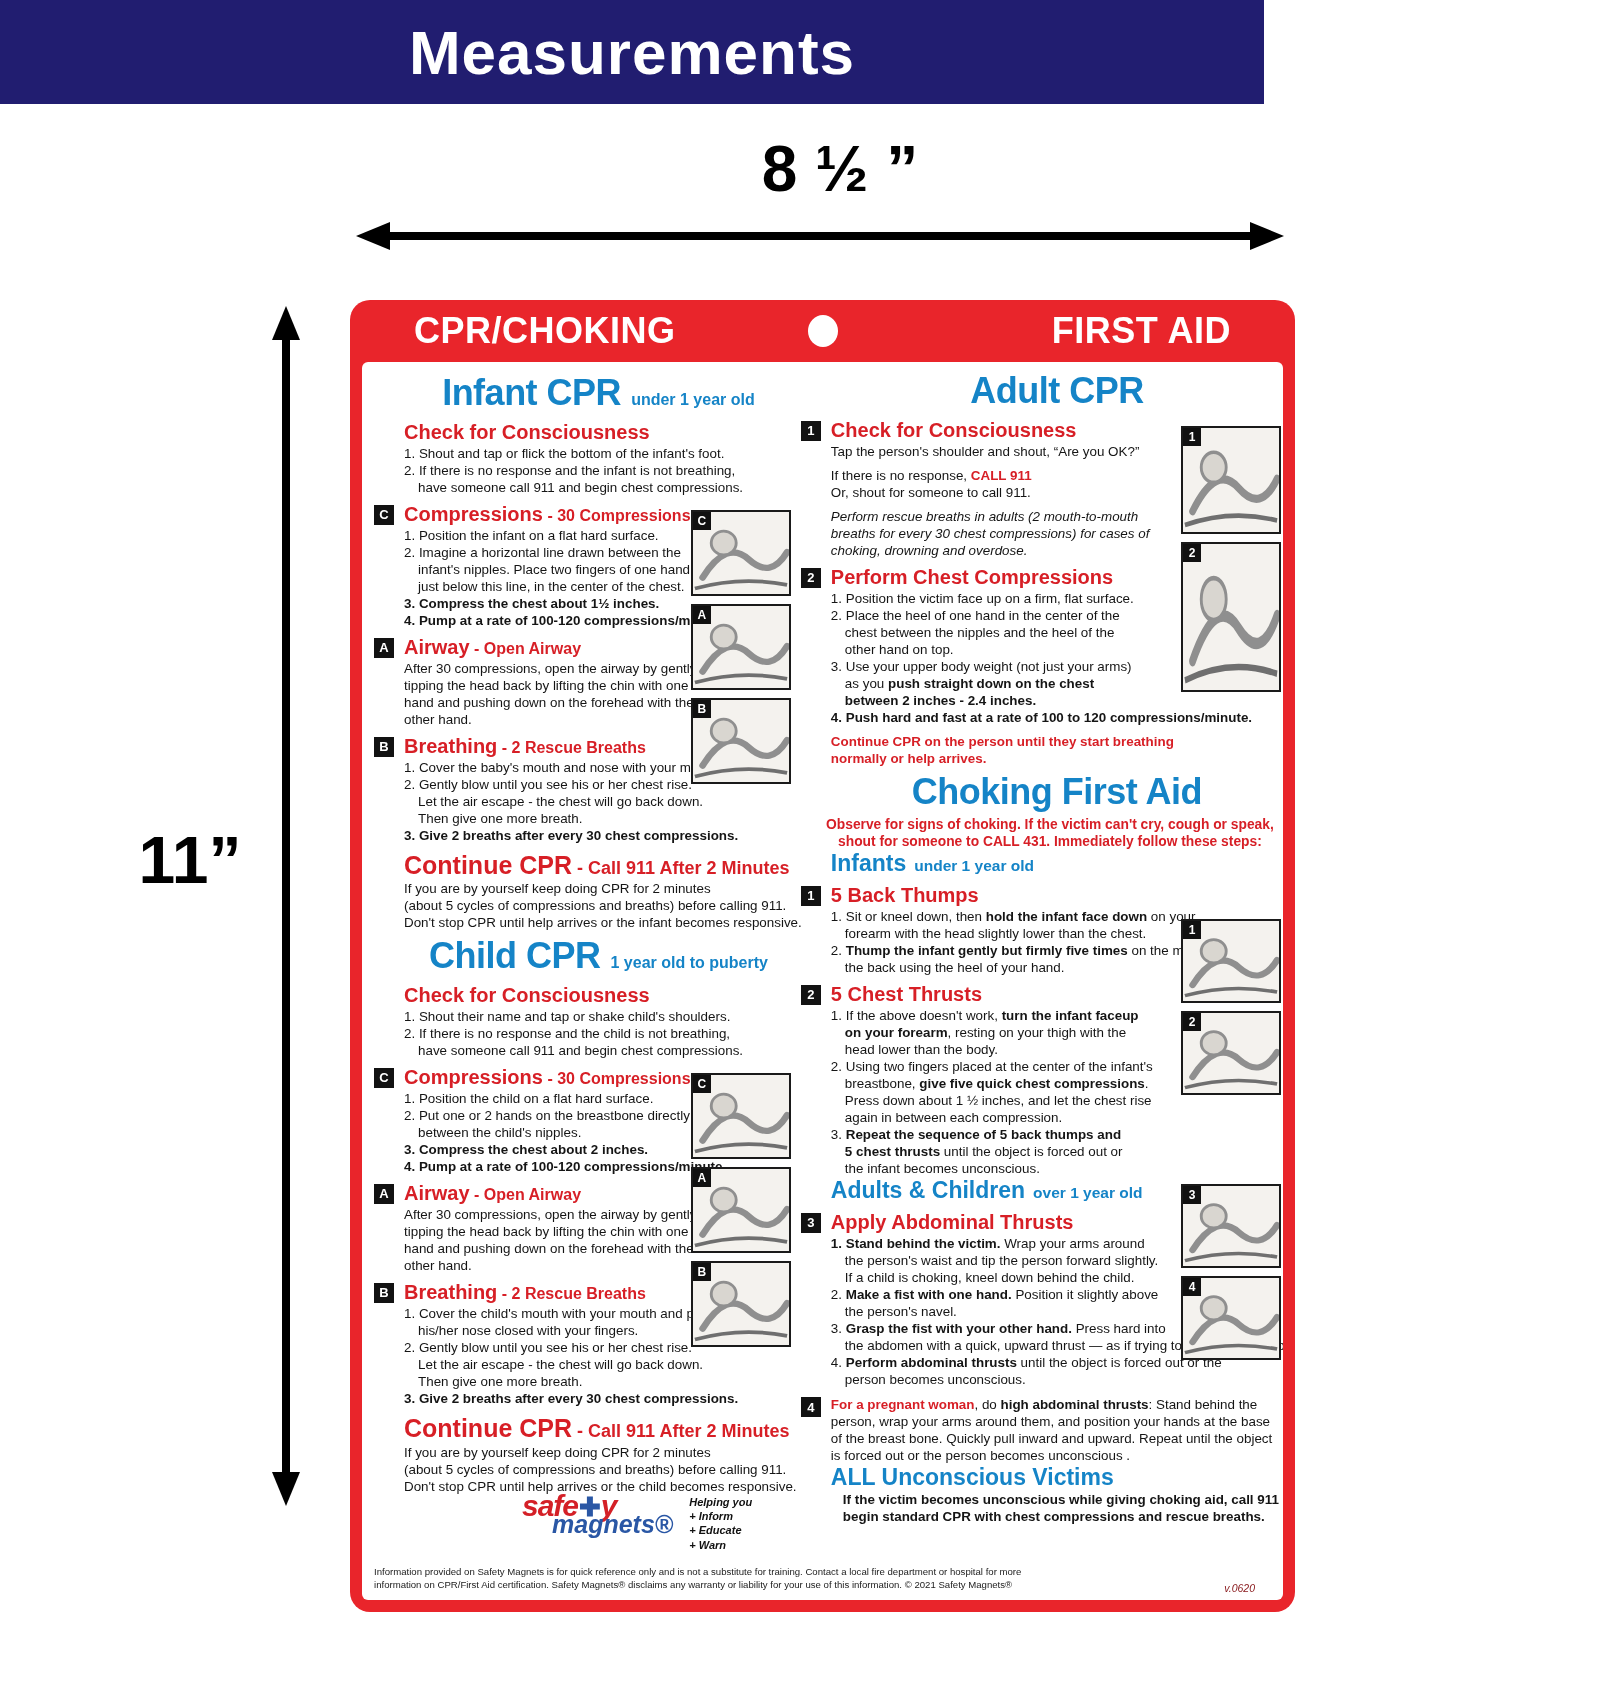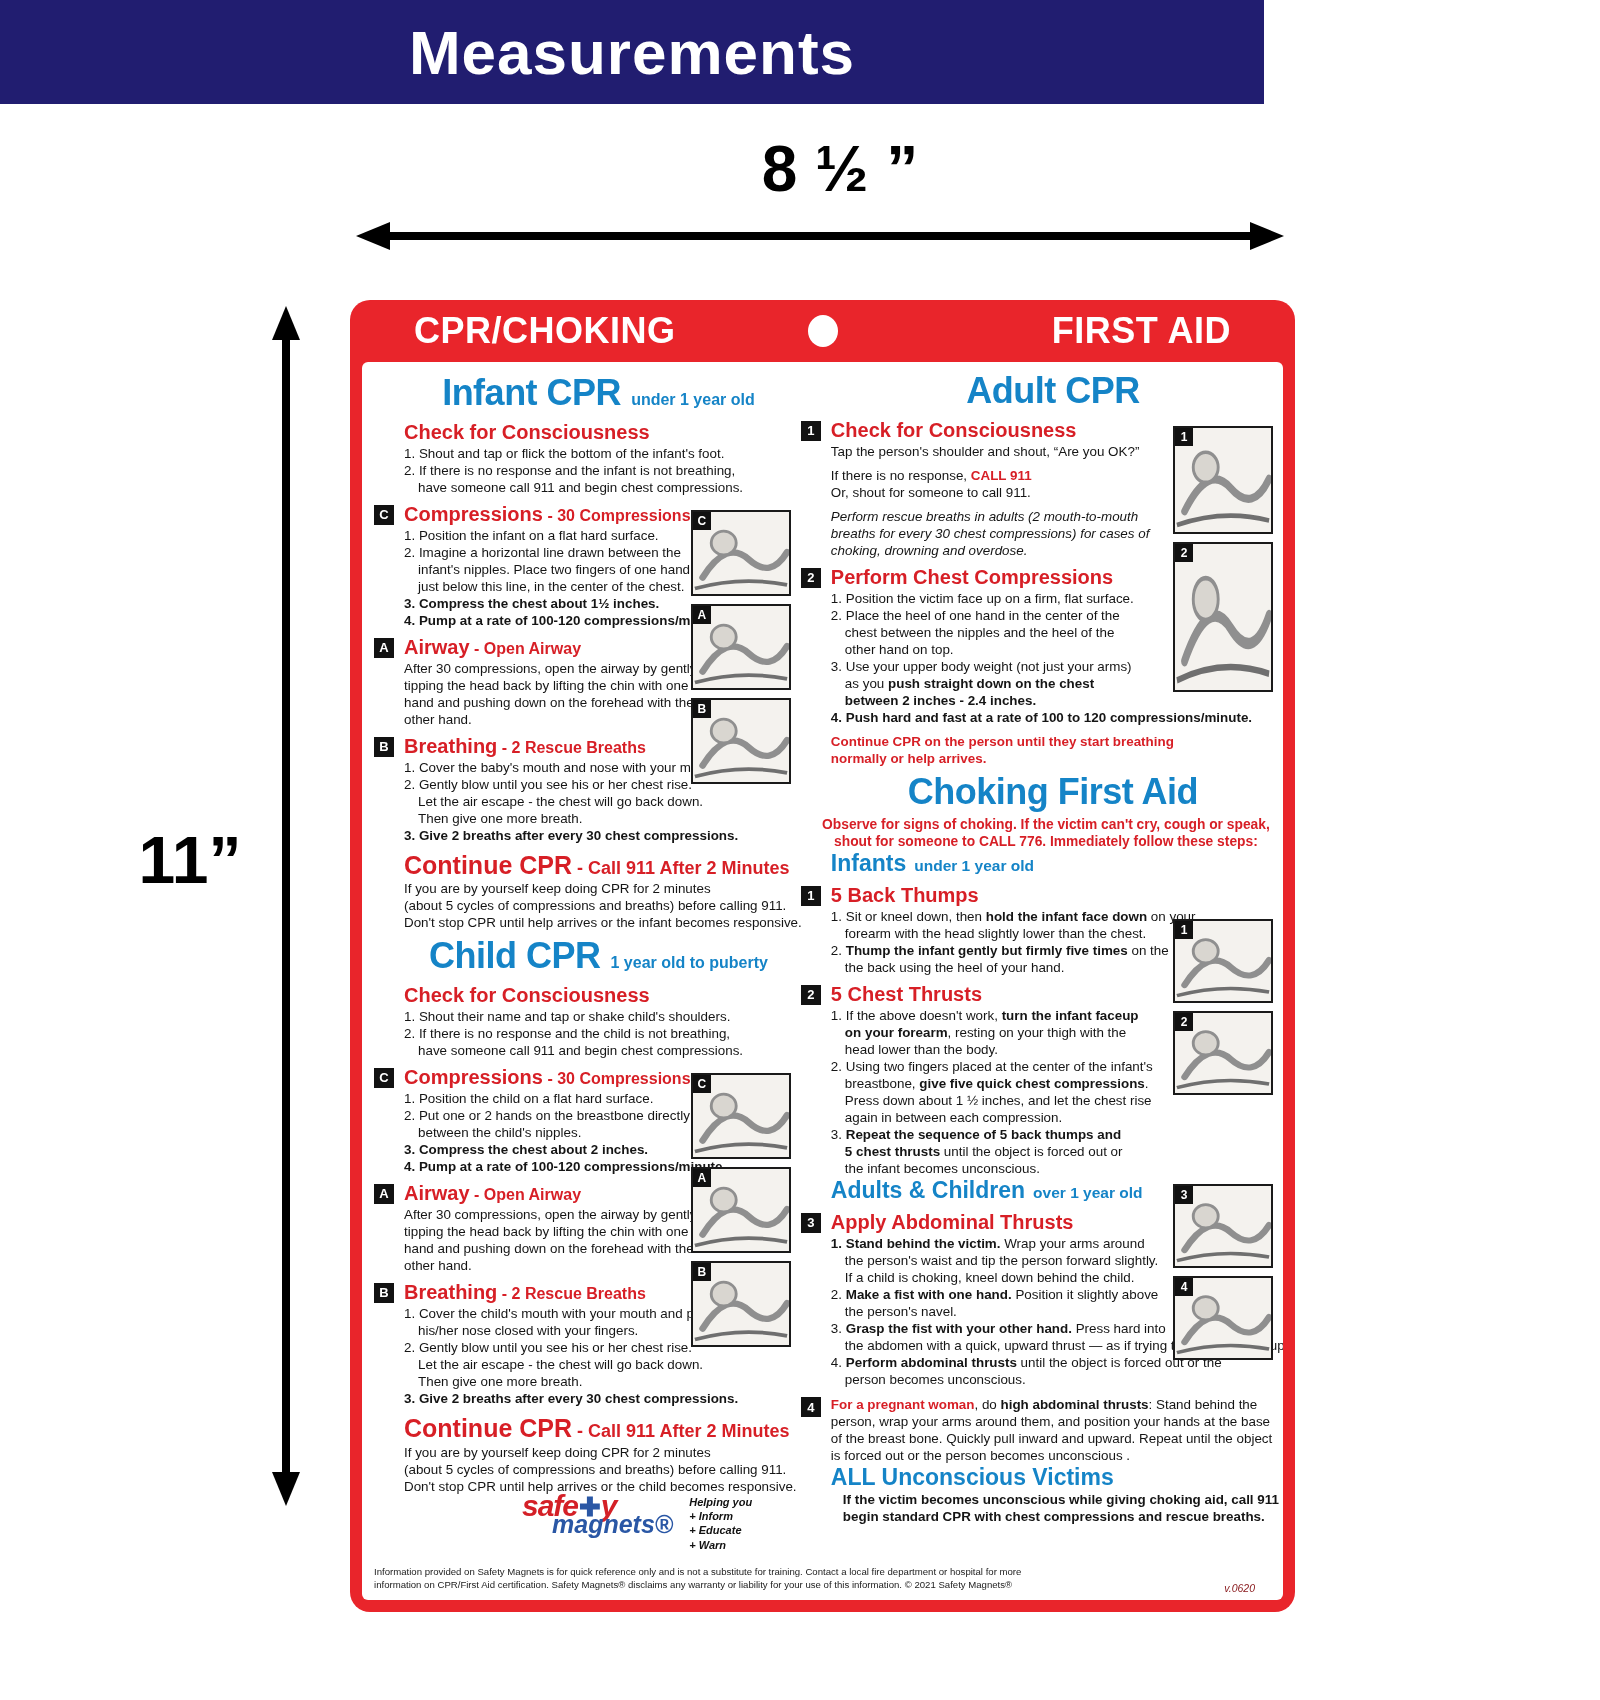--- a/index.html
+++ b/index.html
@@ -32,21 +32,21 @@
         border-radius:20px;}
   .band{position:absolute;left:0;top:0;right:0;height:62px;display:flex;align-items:center;
         justify-content:space-between;padding:0 64px;}
   .band-title{color:#fff;font-size:36px;font-weight:bold;letter-spacing:.5px;}
   .hole{position:absolute;left:50%;top:31px;transform:translate(-50%,-50%);width:30px;height:32px;
         background:#fff;border-radius:50%;}
   .panel{position:absolute;left:12px;right:12px;top:62px;bottom:12px;background:#fff;
          border-radius:6px;display:flex;overflow:hidden;}
   .col{position:relative;}
   .col-left{width:47%;padding:6px 2px 0 42px;}
-  .col-right{width:53%;padding:4px 8px 0 36px;}
+  .col-right{width:53%;padding:4px 0 0 36px;}
   
   .group-title{text-align:center;margin:4px 0 3px 0;color:var(--blue);}
   .gt-main{font-size:36px;font-weight:bold;letter-spacing:-0.5px;}
   .gt-sub{font-size:16px;font-weight:bold;margin-left:10px;}
   .subhead{color:var(--blue);}
   .sh-main{font-size:23px;font-weight:bold;}
   .sh-sub{font-size:15.5px;font-weight:bold;margin-left:8px;}
   .sh-lines{margin-left:12px;}
   .intro{text-align:center;color:var(--hred);font-weight:bold;font-size:13.8px;line-height:17px;margin:2px 0 0 -14px;}
   .section{position:relative;margin-top:8px;}
@@ -287,21 +287,21 @@
             <div class="line"><span class="seg-n">3. Use your upper body weight (not just your arms)</span></div>
             <div class="line ind1"><span class="seg-n">as you </span><span class="seg-b">push straight down on the chest</span></div>
             <div class="line ind1"><span class="seg-b">between 2 inches - 2.4 inches.</span></div>
             <div class="line"><span class="seg-b">4. Push hard and fast at a rate of 100 to 120 compressions/minute.</span></div>
             <div class="line gap"><span class="seg-r">Continue CPR on the person until they start breathing</span></div>
             <div class="line"><span class="seg-r">normally or help arrives.</span></div>
           </div>
           <div class="group-title"><span class="gt-main">Choking First Aid</span></div>
           <div class="intro">
             <div>Observe for signs of choking. If the victim can't cry, cough or speak,</div>
-            <div>shout for someone to CALL 776. Immediately follow these steps:</div>
+            <div>shout for someone to CALL 431. Immediately follow these steps:</div>
           </div>
           <div class="subhead"><span class="sh-main">Infants</span><span class="sh-sub">under 1 year old</span></div>
           <div class="section">
             <div class="sec-head"><span class="badge">1</span><span class="st">5 Back Thumps</span></div>
             <div class="figs" style="top: 34px;">
               <div class="fig" style="height: 84px;">
                 <svg viewBox="0 0 100 90" preserveAspectRatio="none">
                   <rect x="0" y="0" width="100" height="90" fill="#f4f2ee"></rect>
                   <path d="M10 72 Q 35 30 58 52 T 98 44" stroke="#8f8f8f" stroke-width="7" fill="none" stroke-linecap="round"></path>
                   <circle cx="32" cy="34" r="13" fill="#d9d6d0" stroke="#8f8f8f" stroke-width="3"></circle>

